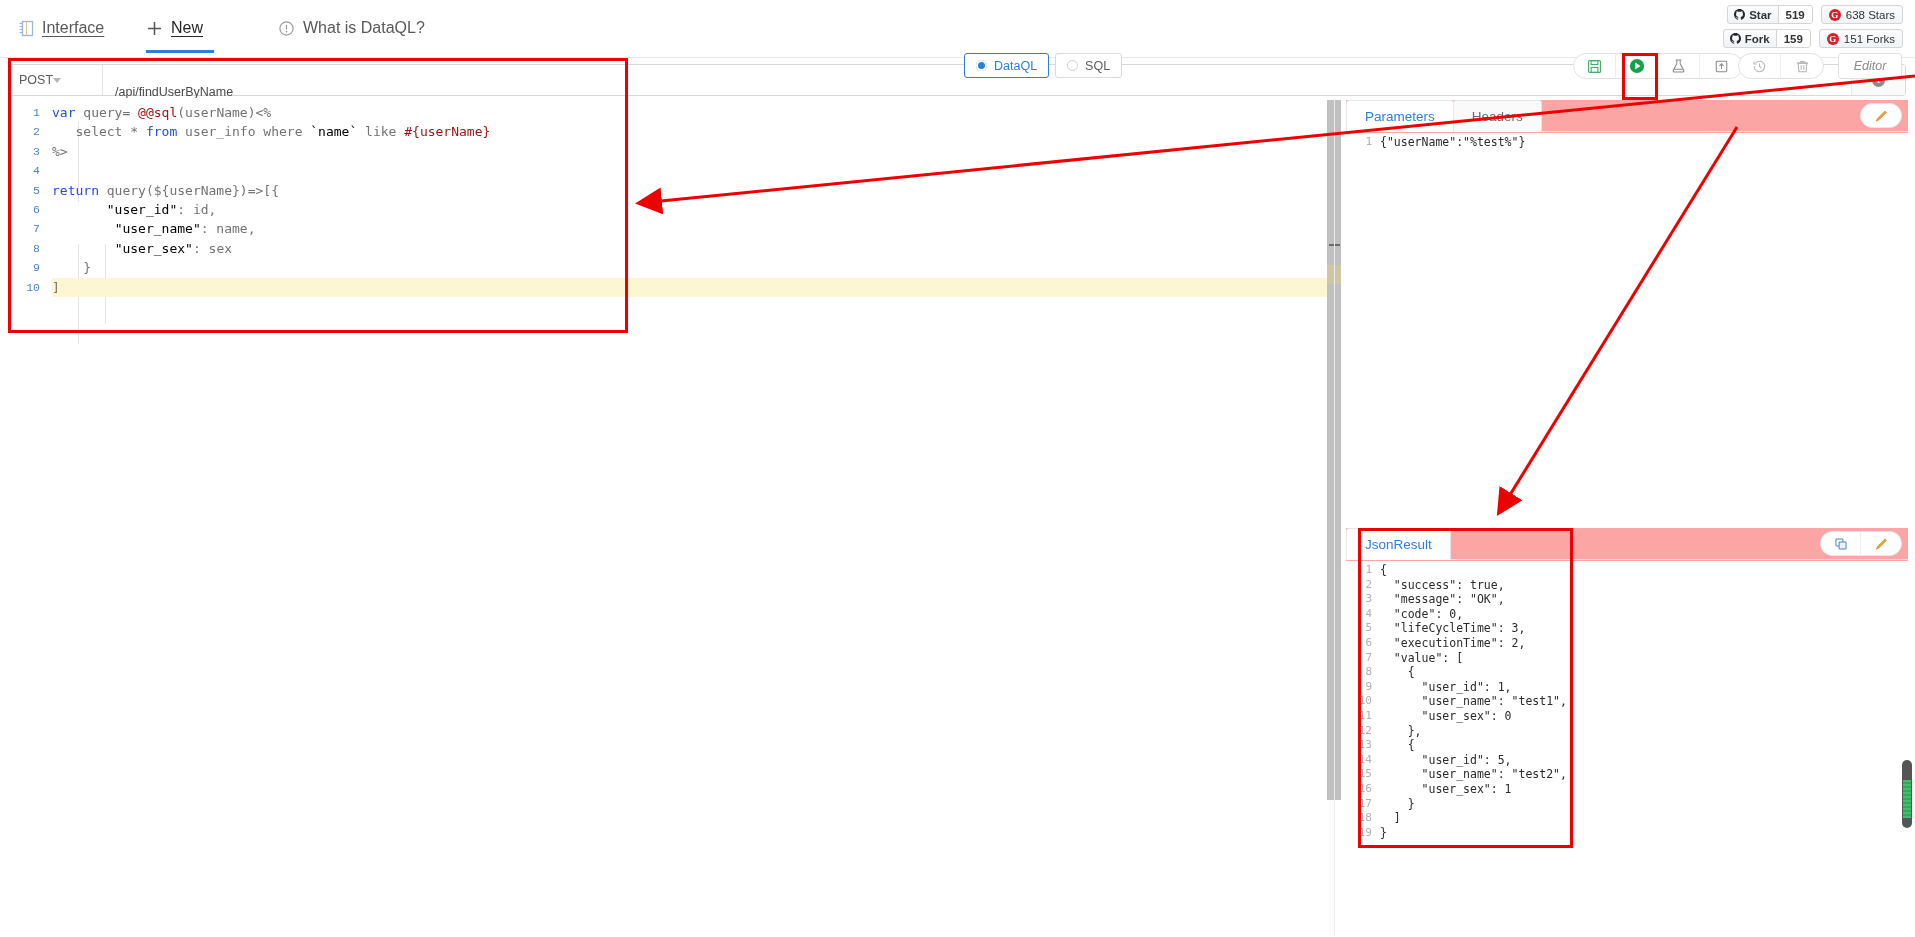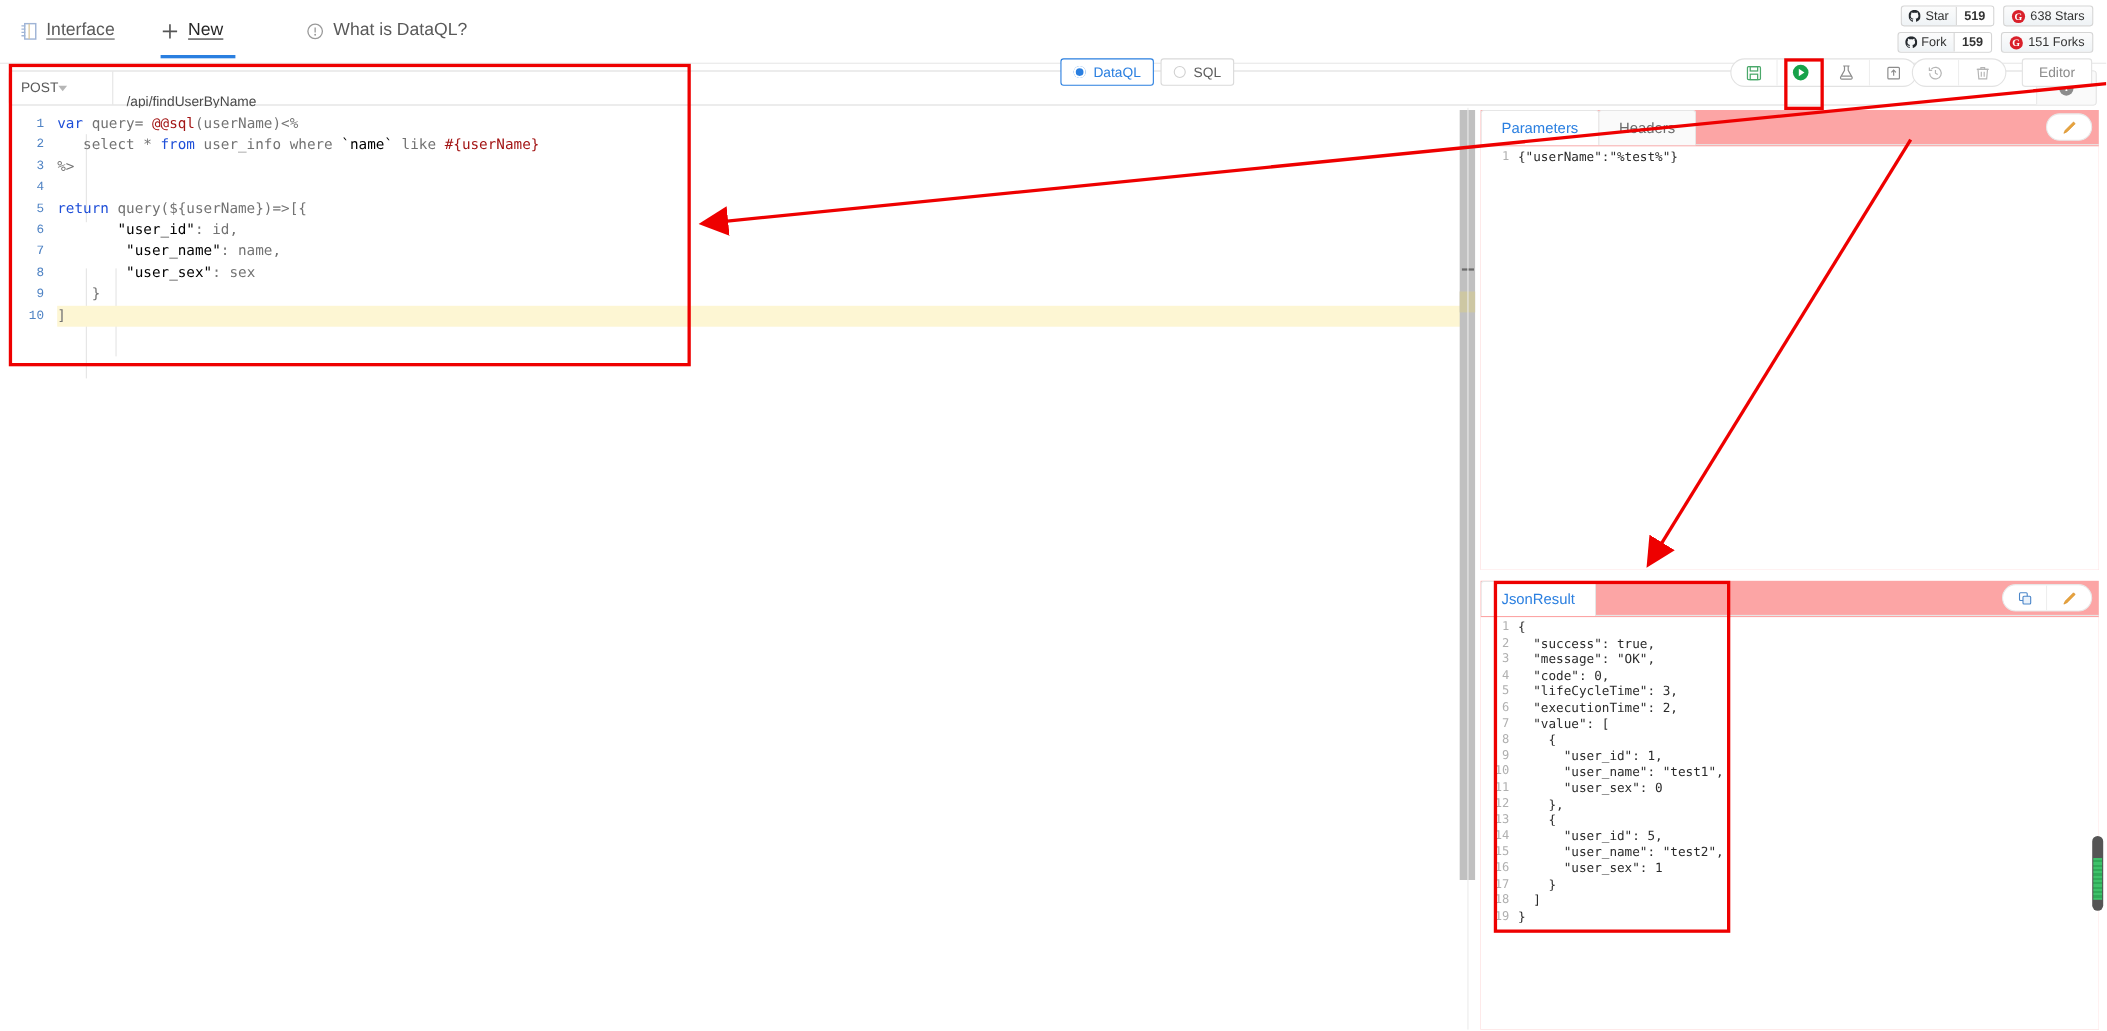--- a/index.html
+++ b/index.html
@@ -33,21 +33,21 @@
 
   
   .badges { position:absolute; right:12px; top:5px; }
   .badge-row { display:flex; gap:8px; margin-bottom:5px; justify-content:flex-end; }
   .gh-badge {
     display:flex; align-items:center; height:19px;
     border:1px solid #d5d5d5; border-radius:3px; overflow:hidden;
     background:linear-gradient(#fcfcfc,#eff3f6); font-size:11.5px; color:#333;
     font-family:"Liberation Sans", sans-serif; cursor:pointer;
   }
-  .gh-badge .lbl { display:flex; align-items:center; gap:4px; padding:0 6px; font-weight:normal;justify-content:flex-end; }
+  .gh-badge .lbl { display:flex; align-items:center; gap:4px; padding:0 6px; font-weight:bold;justify-content:flex-end; }
   .gh-badge .cnt {
     padding:0 7px; background:#fff; border-left:1px solid #d5d5d5;
     height:100%; display:flex; align-items:center; font-weight:bold; color:#333;
   }
   .gt-badge {
     display:flex; align-items:center; gap:5px; height:19px; padding:0 7px;
     border:1px solid #d5d5d5; border-radius:3px;
     background:linear-gradient(#fcfcfc,#eff3f6); font-size:11.5px; color:#333; cursor:pointer;
   }
   .gt-badge .gcircle {
@@ -94,21 +94,21 @@
 
   
   .toolgrp { position:absolute; top:53px; display:flex; align-items:center; height:26px;
     border:1px solid #e2e2e2; border-radius:13px; background:#fff; overflow:hidden; }
   .tbtn { width:42px; height:24px; display:flex; align-items:center; justify-content:center;
           cursor:pointer; border-right:1px solid #eee; }
   .tbtn:last-child { border-right:none; }
   .g1 { left:1573px; }
   .g2 { left:1738px; }
   .g3 { left:1838px; top:53px; border-radius:3px; height:26px; }
-  .g3 .tbtn { width:62px; font-size:12.5px; color:#8c8c8c; }
+  .g3 .tbtn { width:62px; font-size:12.5px; color:#8c8c8c;font-style:italic; }
 
   
   .editor {
     position:absolute; left:8px; top:98px; width:1327px; height:838px;
     background:#fff; overflow:hidden;
   }
   .gutter {
     position:absolute; left:0; top:0; width:40px; height:100%;
     text-align:right; padding-top:5px;
   }

